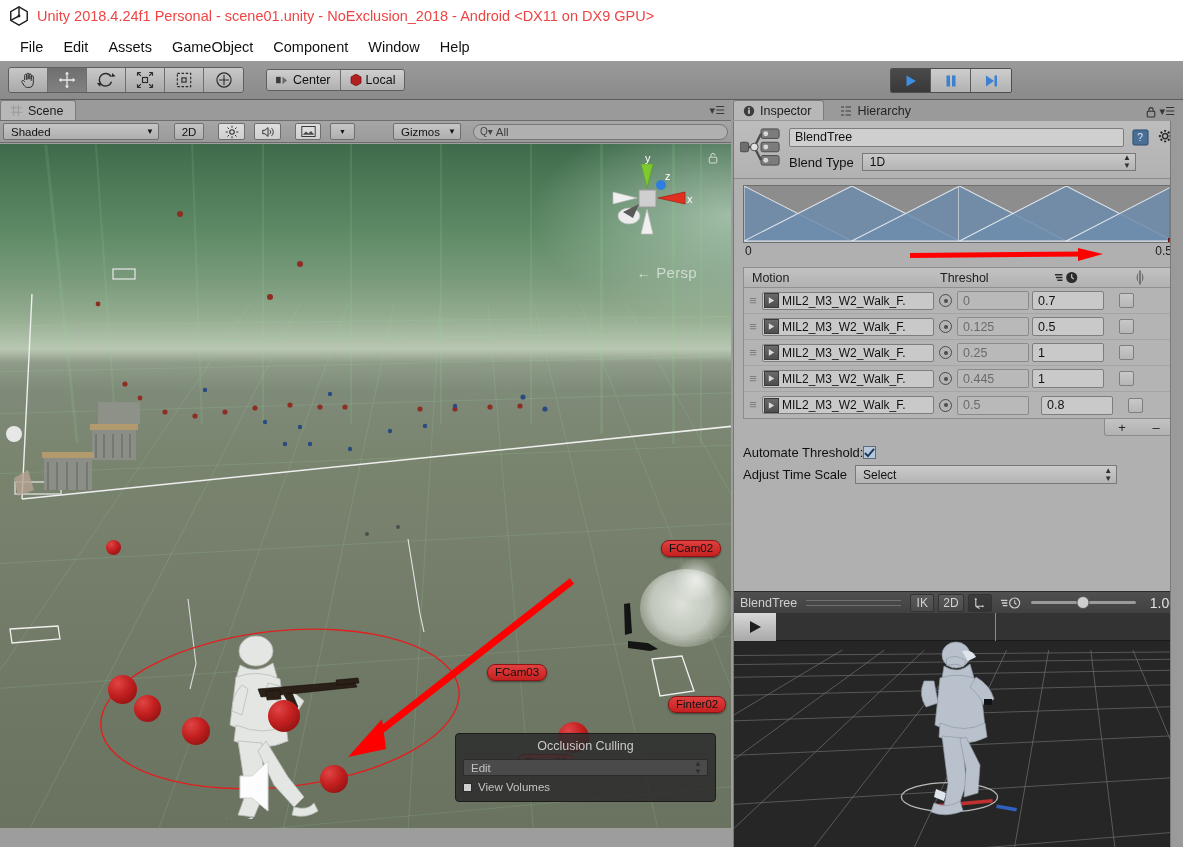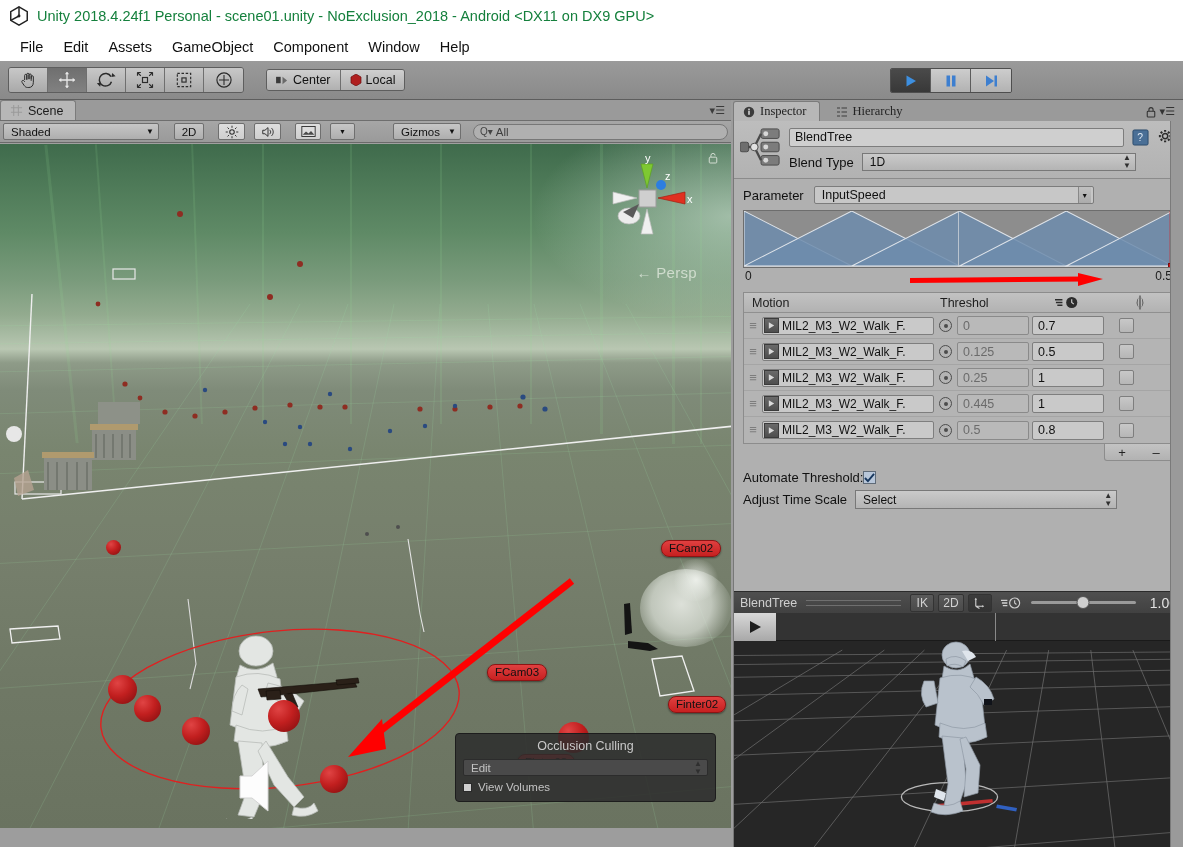--- a/index.html
+++ b/index.html
@@ -9,21 +9,21 @@
     font-size: 12px;
     background: #c2c2c2;
     overflow: hidden;
     position: relative;
     color: #000;
   }
   
   .titlebar {
     height: 32px; background: #fff;
     display: flex; align-items: center; padding-left: 8px;
-    font-size: 14.5px; color: #15803d;
+    font-size: 14.5px; color: #ef4444;
   }
   .unity-logo { width: 22px; height: 22px; margin-right: 7px; flex: 0 0 auto; }
   
   .menubar {
     height: 29px; background: #fff;
     display: flex; align-items: center; padding-left: 10px;
     font-size: 14.5px; color: #111;
   }
   .menubar .mi { padding: 0 10px; cursor: default; }
   
@@ -133,21 +133,21 @@
   }
   .occl-chk { display: flex; align-items: center; gap: 6px; margin-top: 5px; font-size: 11.5px; color: #c3c3c3; }
   .occl-box { width: 9px; height: 9px; background: #cfcfcf; border: 1px solid #2a2a2a; }
   
   .bottom-tabs {
     position: absolute; left: 0; bottom: 0; width: 731px; height: 19px;
     background: #9a9a9a; display: flex; align-items: flex-end; padding-left: 3px;
   }
   
   .inspector { position: absolute; left: 733px; top: 0; right: 0; bottom: 0; background: #b4b4b4; }
-  .insp-tabrow { height: 21px; background: #9a9a9a; display: flex; align-items: flex-end; position: relative; font-family: Liberation Serif, serif; }
+  .insp-tabrow { height: 21px; background: #9a9a9a; display: flex; position: relative; }
   .insp-body { position: absolute; top: 21px; left: 0; right: 0; bottom: 0; background: #b0b0b0; border-left:1px solid #787878; }
   .obj-header {
     background: linear-gradient(#bdbdbd,#b2b2b2); border-bottom: 1px solid #8b8b8b;
     padding: 6px 7px 7px 6px; display: flex; gap: 7px;
   }
   .bt-icon { width: 42px; height: 40px; flex: 0 0 auto; }
   .namefield {
     flex: 1; height: 19px; background: #cfcfcf; border: 1px solid #7d7d7d; border-radius: 2px;
     display: flex; align-items: center; padding: 0 5px; font-size: 12.5px; color: #111;
   }
@@ -645,27 +645,20 @@
               <span>1D</span>
               <span class="arrows">
                   <span>▲</span>
                   <span>▼</span>
                 </span>
             </div>
           </div>
         </div>
       </div>
 
-      <div class="param-row">
-        <span class="lbl">Parameter</span>
-        <div class="param-field" style="max-width:280px">
-          <span>InputSpeed</span>
-          <span class="param-tick">▼</span>
-        </div>
-      </div>
 
       <div class="blendgraph">
         <svg width="100%" height="100%" viewBox="0 0 414 58" preserveAspectRatio="none">
           <g fill="#6d8cad" fill-opacity="0.85" stroke="#dfe4ea" stroke-width="1">
             <path d="M0 0 L0 57 L104 57 Z"></path>
             <path d="M0 57 L104 0 L208 57 Z"></path>
             <path d="M104 57 L208 0 L311 57 Z"></path>
             <path d="M208 57 L311 0 L414 57 Z"></path>
             <path d="M311 57 L414 0 L414 57 Z"></path>
           </g>
@@ -802,21 +795,21 @@
                   </svg>
               </span>
               <span>MIL2_M3_W2_Walk_F.</span>
             </div>
             <span class="circle-btn">
                 <i></i>
               </span>
             <div class="num-field" style="width:72px">
               <span>0.5</span>
             </div>
-            <div class="num-field editable" style="width:72px;margin-left:3px">
+            <div class="num-field editable" style="width:72px;margin-left:12px">
               <span>0.8</span>
             </div>
             <span class="sq-box" style="margin-left:15px"></span>
           </div>
         </div>
       </div>
 
       <div class="plusminus">
         <div class="pm-bar">
           <span>+</span>

